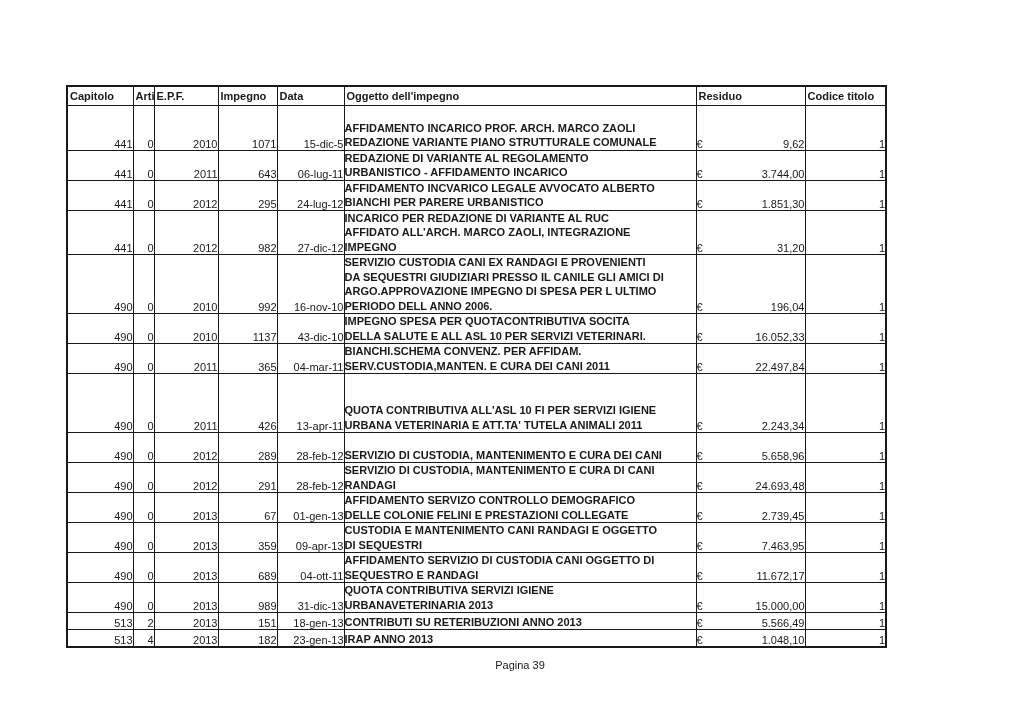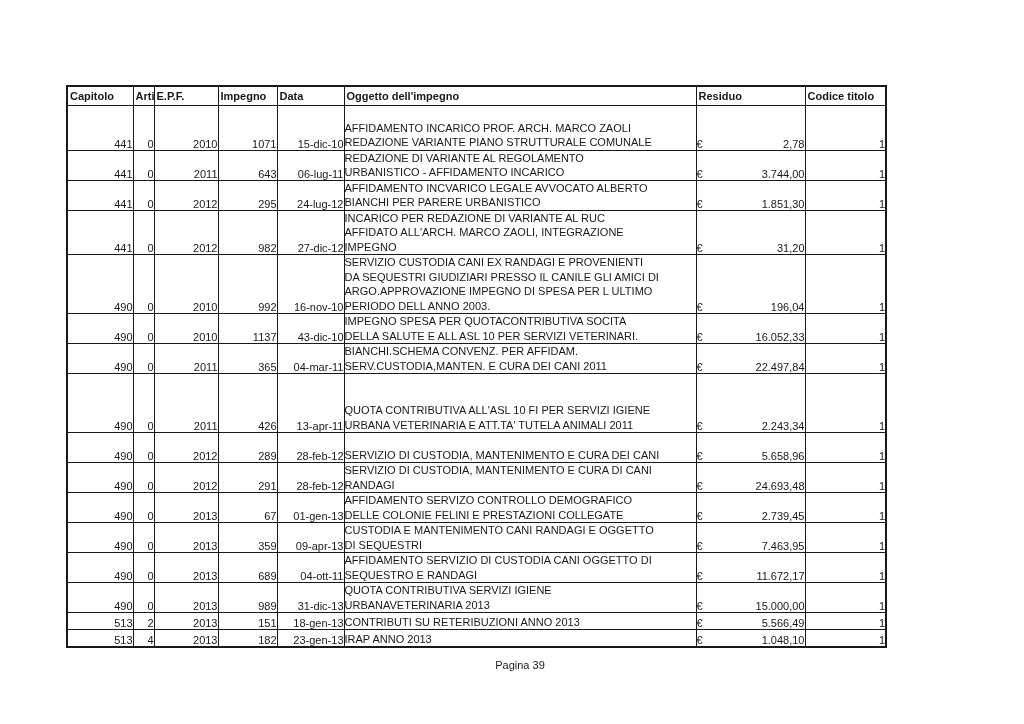--- a/index.html
+++ b/index.html
@@ -52,20 +52,21 @@
   td.date {
     text-align: right;
     padding: 1px 2px 2px 1px;
   }
   td.oggetto {
     padding: 1px 1px 2px 2px;
   }
   .ogg-line {
     line-height: 14.5px;
     height: 14.5px;
+    font-weight: bold;
   }
   .blank-line {
     height: 14.5px;
   }
   td.residuo {
     padding: 1px 6px 2px 4px;
   }
   .residuo-wrap {
     display: flex;
     justify-content: space-between;
@@ -112,30 +113,30 @@
         <th>Residuo</th>
         <th>Codice titolo</th>
       </tr>
     </thead>
     <tbody id="table-body">
         <tr>
           <td class="num">441</td>
           <td class="num">0</td>
           <td class="num">2010</td>
           <td class="num">1071</td>
-          <td class="date">15-dic-10</td>
+          <td class="date">15-dic-5</td>
           <td class="oggetto">
             <div class="blank-line"></div>
             <div class="ogg-line">AFFIDAMENTO INCARICO PROF. ARCH. MARCO ZAOLI</div>
             <div class="ogg-line">REDAZIONE VARIANTE PIANO STRUTTURALE COMUNALE</div>
           </td>
           <td class="residuo">
             <div class="residuo-wrap">
               <span>€</span>
-              <span>2,78</span>
+              <span>9,62</span>
             </div>
           </td>
           <td class="codice">1</td>
         </tr>
         <tr>
           <td class="num">441</td>
           <td class="num">0</td>
           <td class="num">2011</td>
           <td class="num">643</td>
           <td class="date">06-lug-11</td>
@@ -191,21 +192,21 @@
         <tr>
           <td class="num">490</td>
           <td class="num">0</td>
           <td class="num">2010</td>
           <td class="num">992</td>
           <td class="date">16-nov-10</td>
           <td class="oggetto">
             <div class="ogg-line">SERVIZIO CUSTODIA CANI EX RANDAGI E PROVENIENTI</div>
             <div class="ogg-line">DA SEQUESTRI GIUDIZIARI PRESSO IL CANILE GLI AMICI DI</div>
             <div class="ogg-line">ARGO.APPROVAZIONE IMPEGNO DI SPESA PER L ULTIMO</div>
-            <div class="ogg-line">PERIODO DELL ANNO 2003.</div>
+            <div class="ogg-line">PERIODO DELL ANNO 2006.</div>
           </td>
           <td class="residuo">
             <div class="residuo-wrap">
               <span>€</span>
               <span>196,04</span>
             </div>
           </td>
           <td class="codice">1</td>
         </tr>
         <tr>

